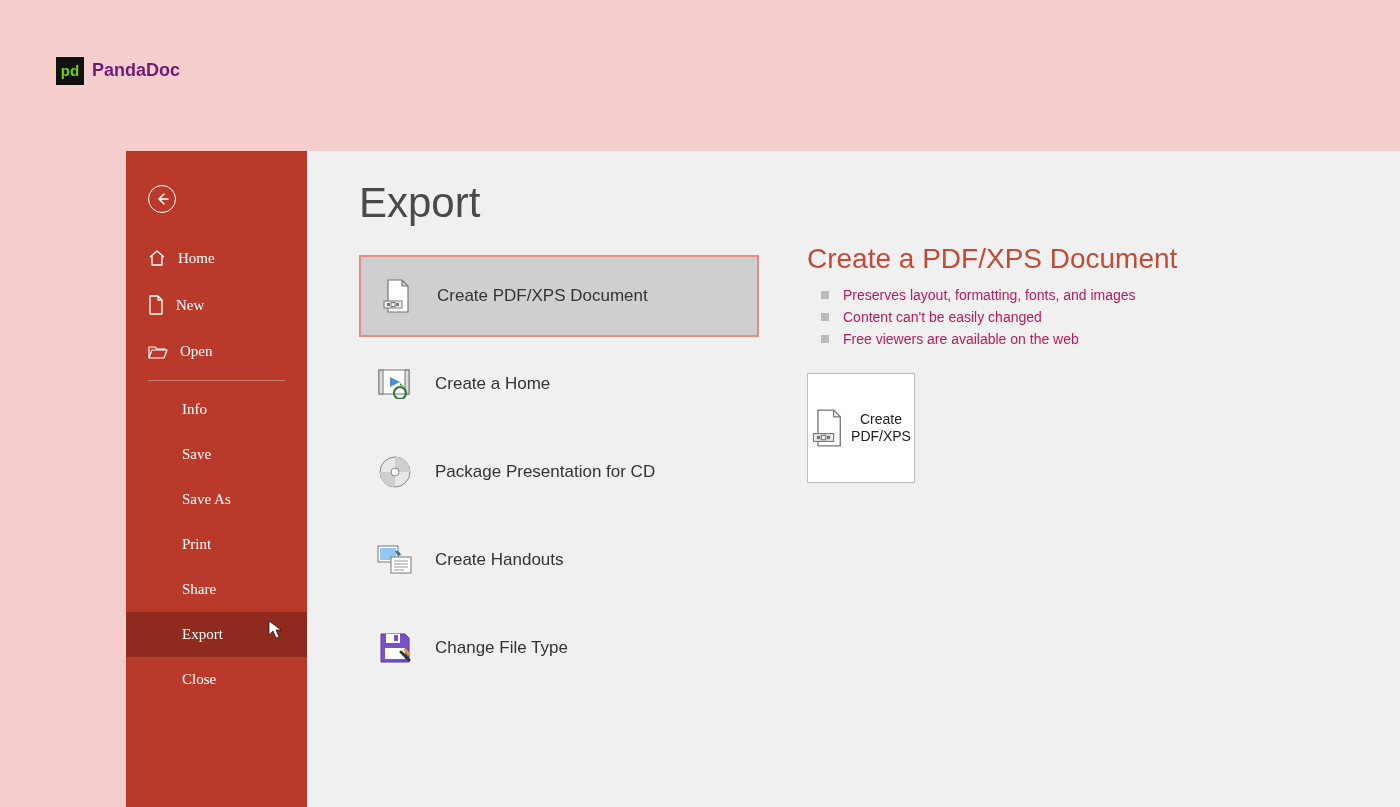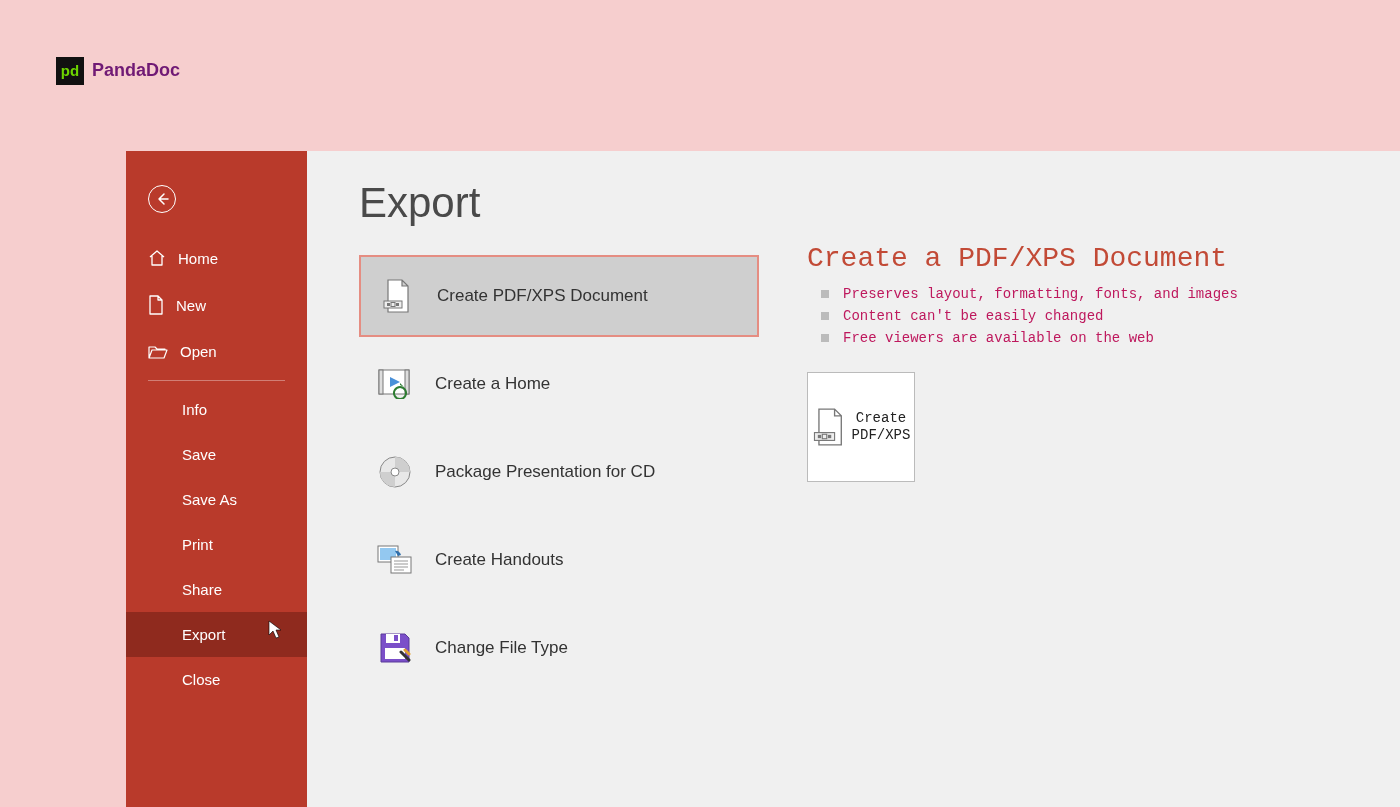--- a/index.html
+++ b/index.html
@@ -66,20 +66,21 @@
     justify-content: center;
     cursor: pointer;
   }
   .sidebar-item {
     display: flex;
     align-items: center;
     padding: 14px 22px;
     cursor: pointer;
     gap: 12px;
     position: relative;
+    font-family: Liberation Serif, serif;
   }
   .sidebar-item.noicon { padding-left: 56px; }
   .sidebar-item.active { background: #8f2a1e; }
   .sidebar-sep {
     height: 1px;
     background: rgba(255,255,255,0.35);
     margin: 6px 22px 6px 22px;
   }
   .cursor-ptr {
     position: absolute;
@@ -116,21 +117,21 @@
     background: #cfcfcf;
     border: 2px solid #e58d82;
   }
   .opt-icon {
     width: 36px;
     height: 36px;
     display: flex;
     align-items: center;
     justify-content: center;
   }
-  .col2 { flex: 1; padding-top: 64px; font-family: Liberation Mono, monospace; }
+  .col2 { flex: 1; padding-top: 64px; }
   .detail-title {
     color: #c24a36;
     font-size: 28px;
     font-weight: 400;
     margin-bottom: 12px;
   }
   .bullets { list-style: none; }
   .bullets li {
     display: flex;
     align-items: center;

